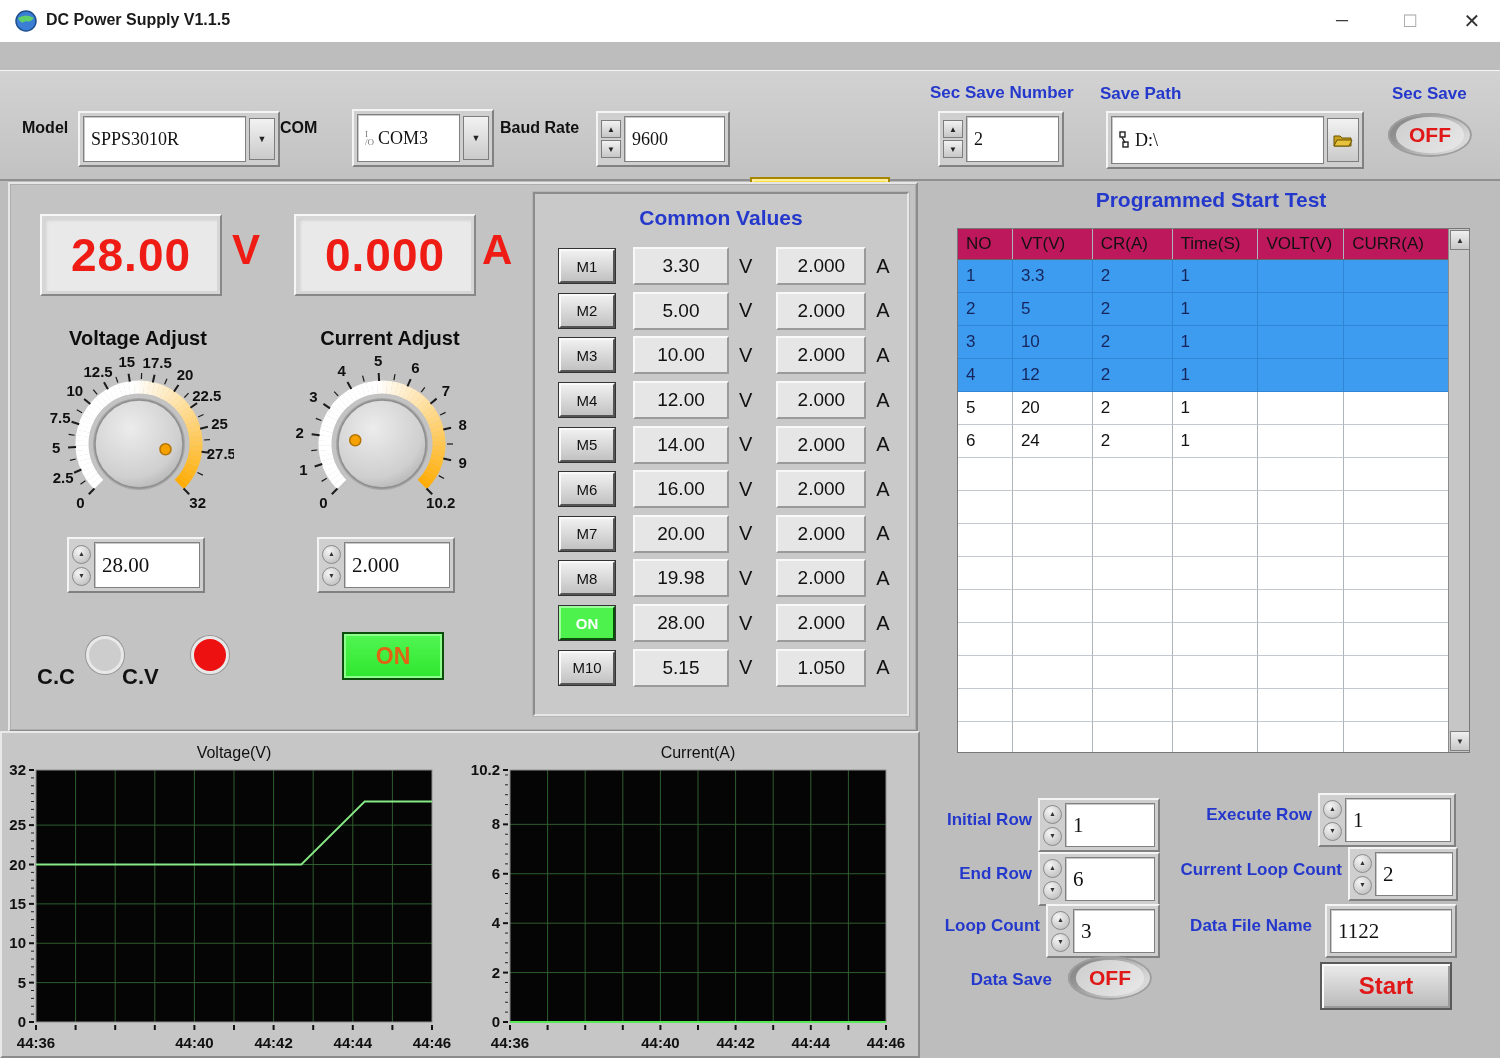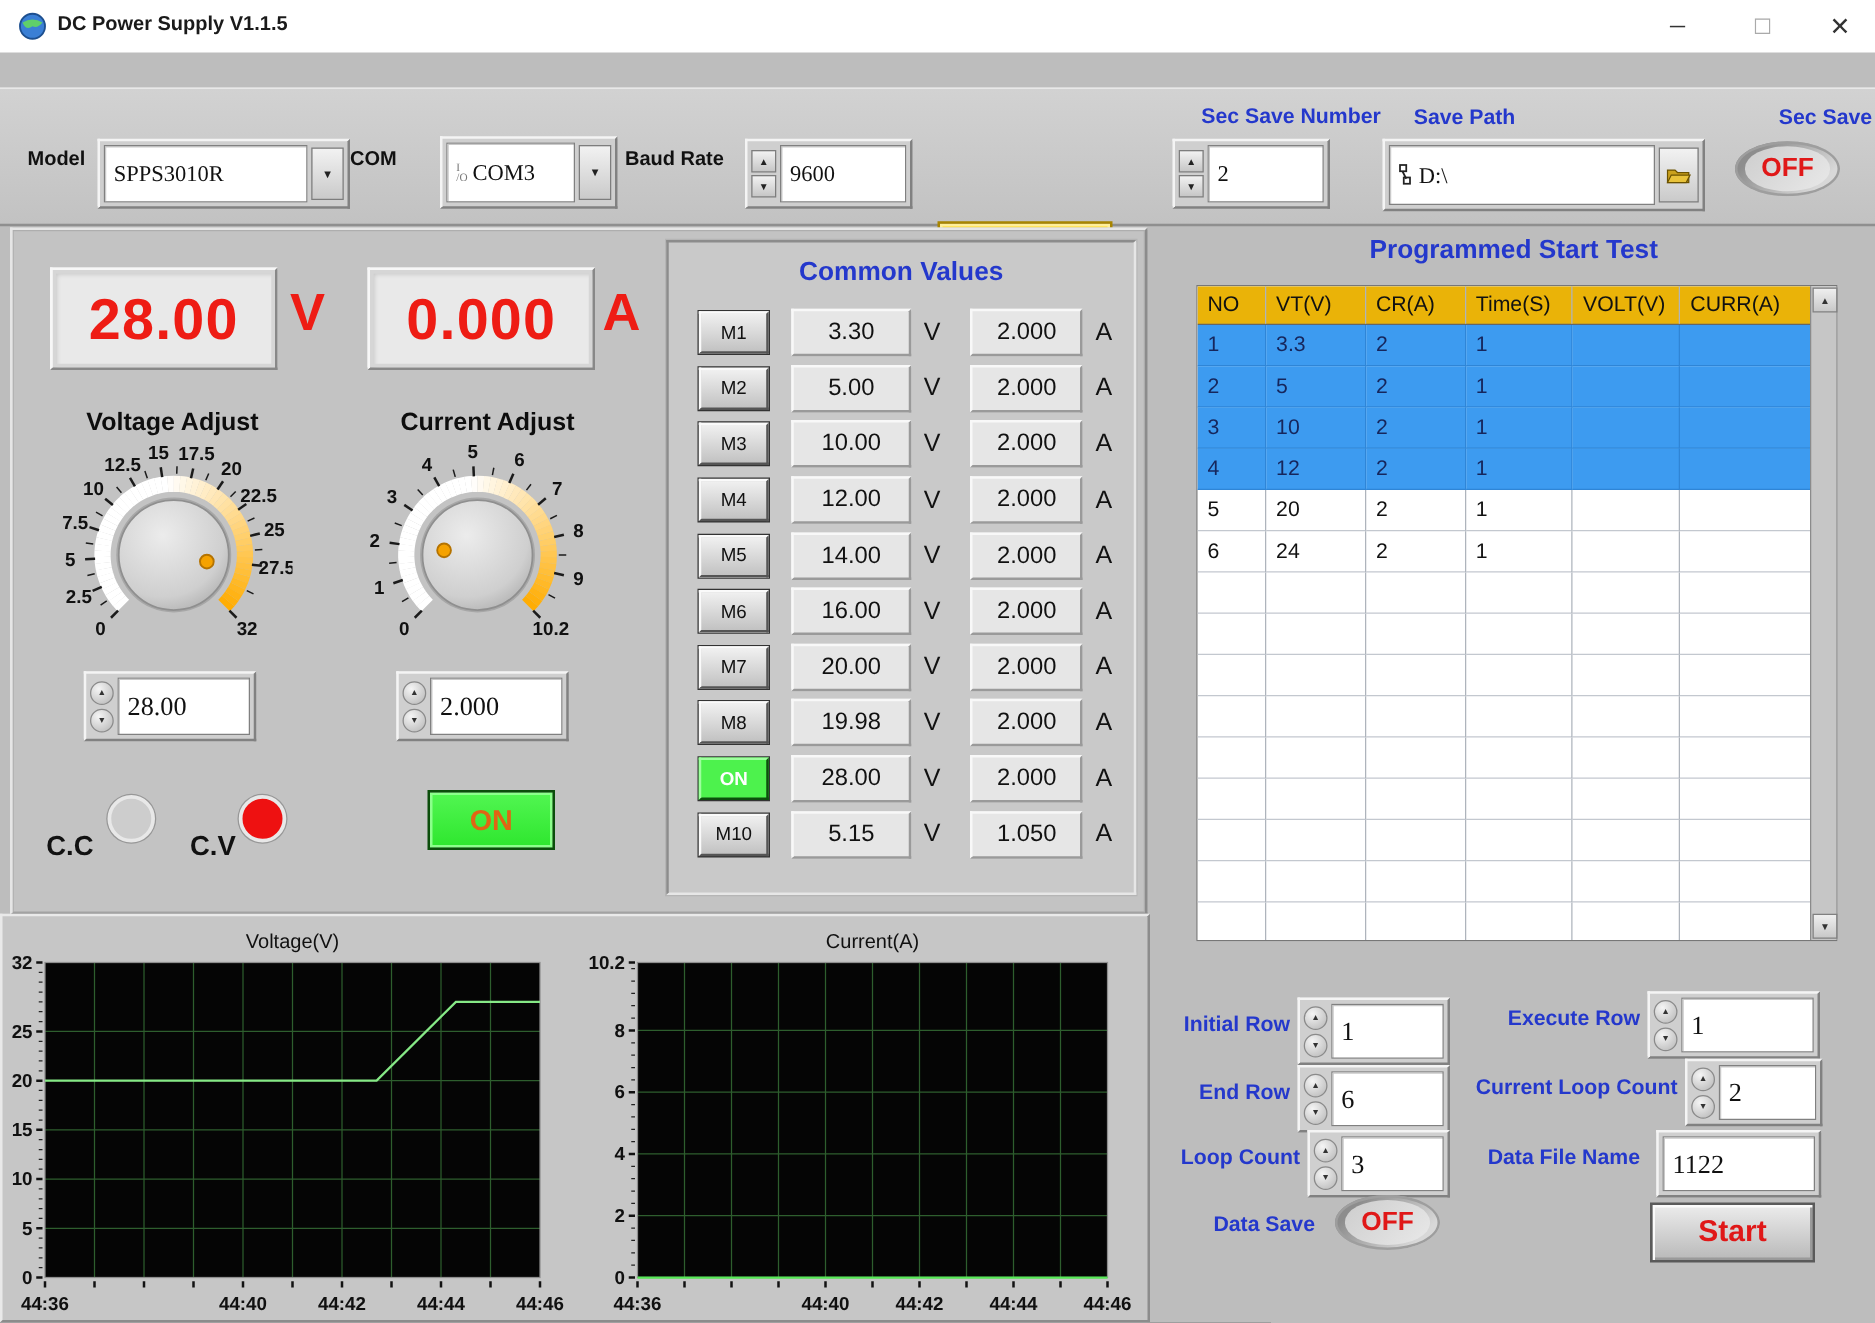--- a/index.html
+++ b/index.html
@@ -13,21 +13,21 @@
   #title-text{left:46px;top:11px;font-size:16px;font-weight:600;color:#1a1a1a;}
   .winbtn{width:40px;height:26px;top:8px;display:flex;align-items:center;justify-content:center;
           font-size:17px;color:#333;}
   
   #menubar{left:0;top:42px;width:1500px;height:28px;background:#f1f1f1;border-bottom:1px solid #d9d9d9;}
   #menu-item{left:8px;top:4px;font-size:15px;color:#9a9a9a;}
   
   #toolbar{left:0;top:70px;width:1500px;height:108px;background:linear-gradient(#d2d2d2,#c2c2c2);
            border-top:1px solid #f5f5f5;border-bottom:2px solid #8f8f8f;}
   .tb-label{font-size:16px;font-weight:bold;color:#111;}
-  .blue-label{font-size:17px;font-weight:bold;color:#2438cc;margin-left:31px;}
+  .blue-label{font-size:17px;font-weight:bold;color:#2438cc;}
   .fieldframe{background:#cfcfcf;display:flex;align-items:center;padding:3px;}
   .whitefield{background:#fff;border:1px solid #808080;box-shadow:inset 1px 1px 0 #c9c9c9;
               display:flex;align-items:center;font-size:18px;padding-left:7px;height:100%;box-sizing:border-box;}
   .combo-btn{width:24px;height:86%;margin-left:3px;background:linear-gradient(#f2f2f2,#cacaca);
              border:1px solid #7d7d7d;display:flex;align-items:center;justify-content:center;
              font-size:9px;color:#222;}
   .sq-spin{display:flex;flex-direction:column;justify-content:center;gap:2px;margin-right:3px;}
   .sq-spin span{width:18px;height:16px;background:linear-gradient(#f2f2f2,#c6c6c6);border:1px solid #7d7d7d;
              display:flex;align-items:center;justify-content:center;font-size:8px;color:#222;}
   .rnd-spin{display:flex;flex-direction:column;gap:3px;margin-right:3px;}
@@ -68,21 +68,21 @@
   .cv-btn.on{background:#4df24d;color:#fff;font-weight:bold;border-color:#9dff9d #0c4f0c #0c4f0c #9dff9d;}
   .cv-box{width:92px;height:34px;margin-left:18px;background:#e6e6e6;border:2px solid;
           border-color:#f8f8f8 #9a9a9a #9a9a9a #f8f8f8;display:flex;align-items:center;justify-content:center;
           font-size:19px;color:#111;}
   .cv-box.amp{width:86px;margin-left:24px;}
   .cv-unit{margin-left:10px;font-size:20px;color:#111;}
   
   #pt-title{left:955px;top:188px;width:512px;text-align:center;font-size:21px;font-weight:bold;color:#2438cc;}
   #ptable{left:957px;top:228px;width:513px;height:525px;background:#fff;border:1px solid #777;box-sizing:border-box;}
   .pt-row{display:flex;height:33px;}
-  .pt-row.hdr{height:30px;background:#eab308;border-bottom:1px solid #666;text-align:right;}
+  .pt-row.hdr{height:30px;background:#be185d;border-bottom:1px solid #666;text-align:right;}
   .pt-cell{border-right:1px solid #aeb4bc;border-bottom:1px solid #c3c8cf;box-sizing:border-box;
            font-size:17px;display:flex;align-items:center;padding-left:8px;color:#111;}
   .pt-row.hdr .pt-cell{font-size:17px;border-bottom:none;}
   .pt-row.sel .pt-cell{background:#3d9bf0;color:#16265c;border-bottom:1px solid #2f85d6;border-right:1px solid #2f85d6;}
   #pt-scroll{position:absolute;right:0;top:0;width:20px;height:100%;background:#c6c6c6;border-left:1px solid #8b8b8b;}
   .sb-btn{position:absolute;left:1px;width:18px;height:18px;background:linear-gradient(#efefef,#c8c8c8);
           border:1px solid #808080;display:flex;align-items:center;justify-content:center;font-size:8px;color:#333;}
   
   .run-label{position:absolute;font-size:17px;font-weight:bold;color:#2438cc;text-align:right;}
   .run-box{position:absolute;background:#cfcfcf;display:flex;align-items:center;padding:3px;}
@@ -405,21 +405,21 @@
     <div class="abs entryframe bo" style="left:307px;top:353px;width:128px;height:46px">
       <div class="rnd-spin">
         <span>▲</span>
         <span>▼</span>
       </div>
       <div class="whitefield" style="flex:1">2.000</div>
     </div>
 
     <span class="abs ind-label" style="left:27px;top:456px">C.C</span>
     <div class="abs lamp" style="left:76px;top:452px;background:#cdcdcd"></div>
-    <span class="abs ind-label" style="left:142px;top:456px">C.V</span>
+    <span class="abs ind-label" style="left:112px;top:456px">C.V</span>
     <div class="abs lamp" style="left:181px;top:452px;background:#ee1111"></div>
 
     <div class="abs" id="on-button" style="left:332px;top:448px;width:98px;height:44px">ON</div>
   </div>
 
   <div id="cv-panel" class="abs">
     <div class="abs" id="cv-title">Common Values</div>
     <div class="abs" id="cv-rows">
         <div class="cv-row">
           <div class="cv-btn">M1</div>

